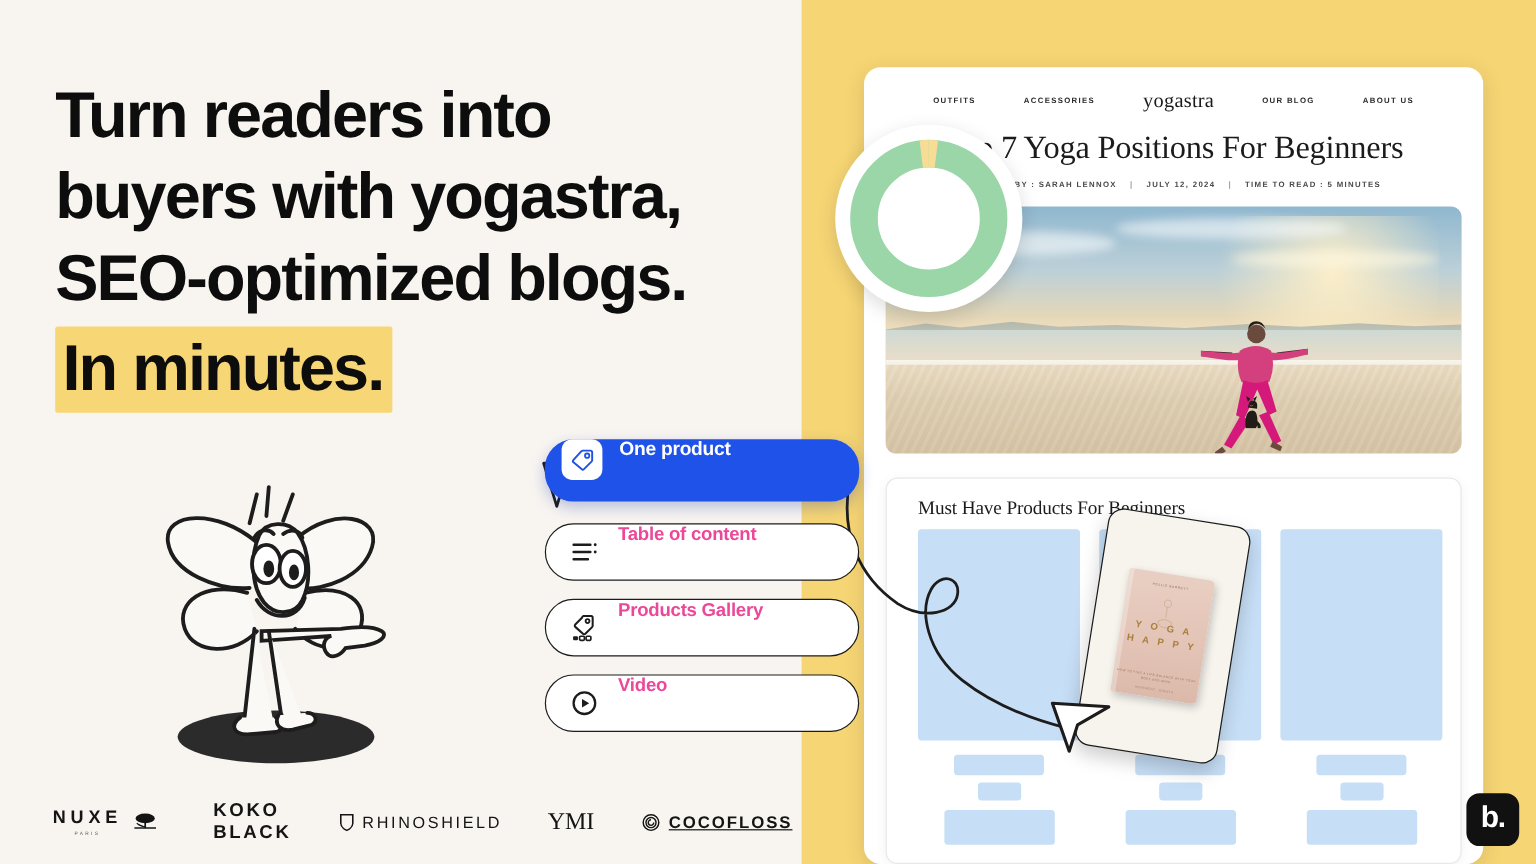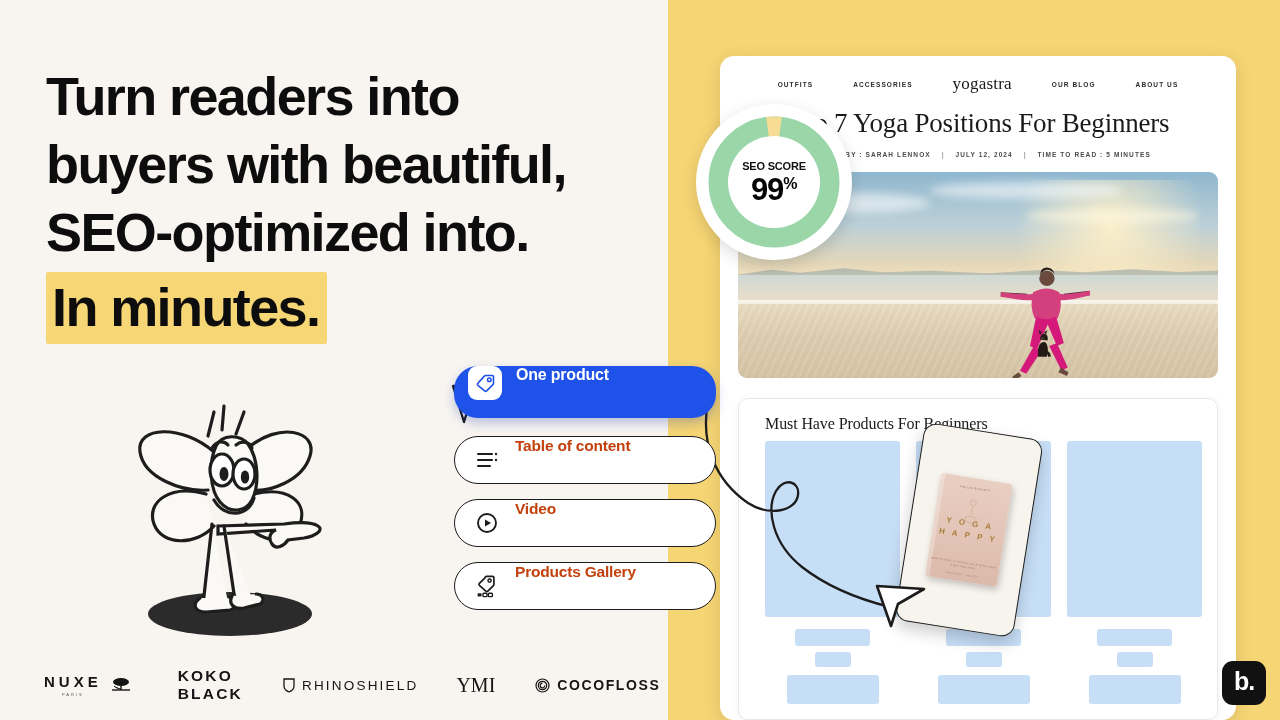--- a/index.html
+++ b/index.html
@@ -38,21 +38,21 @@
   .brand-text { font-weight:700; font-size:15px; letter-spacing:2.6px; }
   .brand-nuxe { margin-right:44px; }
   .brand-nuxe .brand-text { letter-spacing:4px; font-size:15px; }
   .nuxe-sub { font-size:4px; letter-spacing:2px; display:block; text-align:center; color:#555; margin-top:1px; }
   .brand-koko { margin-right:40px; }
   .brand-koko .brand-text { font-size:15.5px; letter-spacing:2.2px; }
   .brand-rhino { margin-right:38px; }
   .brand-rhino .brand-text { font-size:13.5px; letter-spacing:2.2px; font-weight:500; }
   .brand-ymi { margin-right:40px; }
   .brand-ymi .brand-text { font-size:20px; letter-spacing:0px; font-family:"Liberation Serif", serif; font-weight:400; }
-  .brand-coco .brand-text { font-size:14px; letter-spacing:1.6px; }
+  .brand-coco .brand-text { font-size:14px; letter-spacing:1.6px;text-decoration:underline; }
   .brand-ico { margin-right:7px; display:inline-flex; align-items:center; }
 
   
   .right-panel {
     position:absolute; left:668px; top:0; width:612px; height:720px;
     background:#f6d574;
   }
 
   
   .blog-card {
@@ -176,21 +176,21 @@
   .cursor-pill { left:450px; top:382px; width:46px; height:42px; }
   .cursor-drag { left:874px; top:580px; width:52px; height:48px; }
 
   
   .pill-list { position:absolute; left:454px; top:366px; width:262px; }
   .pill {
     display:flex; height:48px;
     background:#fff; border:1.6px solid #1c1c1c; border-radius:26px;
     margin-bottom:15px; padding-left:18px; position:relative;
   }
-  .pill-label { font-size:15.5px; font-weight:600; color:#c2410c; letter-spacing:-.2px; }
+  .pill-label { font-size:15.5px; font-weight:600; color:#ec4899; letter-spacing:-.2px; }
   .pill-icon { width:28px; display:flex; align-items:center; justify-content:center; margin-right:14px; }
   .pill-active {
     background:#1f52e8; border:none; border-radius:24px; height:52px;
     padding-left:14px; box-shadow:0 5px 12px rgba(20,50,160,.28);
     margin-bottom:18px;
   }
   .pill-active .pill-label { color:#fff; font-weight:700; font-size:16px; }
   .pill-active .pill-icon {
     width:34px; height:34px; background:#fff; border-radius:9px; margin-right:14px;
   }
@@ -206,22 +206,22 @@
 </style>
 </head>
 <body>
 
 <div class="stage">
 
   <div class="left-panel">
 
     <h1 class="headline">
       <span class="hl-line">Turn readers into</span>
-      <span class="hl-line">buyers with beautiful,</span>
-      <span class="hl-line">SEO-optimized into.</span>
+      <span class="hl-line">buyers with yogastra,</span>
+      <span class="hl-line">SEO-optimized blogs.</span>
       <span class="hl-mark">In minutes.</span>
     </h1>
 
     <div class="mascot">
       <svg viewBox="0 0 240 252" fill="none" xmlns="http://www.w3.org/2000/svg">
         <ellipse cx="118" cy="216" rx="82" ry="22" fill="#2b2b2b"></ellipse>
         <g stroke="#1d1d1d" stroke-width="3.2" stroke-linecap="round" fill="#fbf9f6">
 
           <path d="M96 38 L102 14" fill="none"></path>
           <path d="M110 32 L112 8" fill="none"></path>
@@ -364,26 +364,20 @@
       </div>
     </div>
   </div>
 
   <div class="seo-badge">
     <svg class="seo-ring" viewBox="0 0 132 132">
       <circle cx="66" cy="66" r="54" fill="none" stroke="#9ad6a8" stroke-width="23"></circle>
       <path d="M66 12 A54 54 0 0 1 72.3 12.4" fill="none" stroke="#f7dc95" stroke-width="23"></path>
       <path d="M66 12 A54 54 0 0 0 59.7 12.4" fill="none" stroke="#f7dc95" stroke-width="23"></path>
     </svg>
-    <div class="seo-inner">
-      <div class="seo-label">SEO SCORE</div>
-      <div class="seo-value">
-        <span>99</span><sup>%</sup>
-      </div>
-    </div>
   </div>
 
   <div class="products-card">
     <div class="products-title">Must Have Products For Beginners</div>
     <div class="products-grid">
       <div class="product-col">
         <div class="product-img"></div>
         <div class="bar bar-title"></div>
         <div class="bar bar-price"></div>
         <div class="bar bar-btn"></div>
@@ -450,37 +444,37 @@
             <path d="M2 3h14M2 9h14M2 15h12" stroke="#1c1c1c" stroke-width="2" stroke-linecap="round"></path>
             <circle cx="20" cy="3" r="1.2" fill="#1c1c1c"></circle>
             <circle cx="20" cy="9" r="1.2" fill="#1c1c1c"></circle>
           </svg>
       </span>
       <span class="pill-label">Table of content</span>
     </div>
 
     <div class="pill">
       <span class="pill-icon">
-        <svg width="22" height="22" viewBox="0 0 22 22">
-            <circle cx="11" cy="11" r="9" fill="none" stroke="#1c1c1c" stroke-width="1.9"></circle>
-            <path d="M9 7.5 L15 11 L9 14.5 Z" fill="#1c1c1c"></path>
-          </svg>
-      </span>
-      <span class="pill-label">Video</span>
-    </div>
-
-    <div class="pill">
-      <span class="pill-icon">
         <svg width="24" height="24" viewBox="0 0 24 24">
             <path d="M11 2.4 H17.6 a1.3 1.3 0 011.3 1.3 V10.3 a1.8 1.8 0 01-.5 1.3 l-5.6 5.6a1.4 1.4 0 01-2 0 L4.4 11.4a1.4 1.4 0 010-2 L10 3.8 a1.8 1.8 0 011-1.4z" fill="none" stroke="#1c1c1c" stroke-width="1.7" stroke-linejoin="round"></path>
             <circle cx="14.6" cy="6.6" r="1.6" fill="none" stroke="#1c1c1c" stroke-width="1.5"></circle>
             <rect x="2.6" y="19.2" width="4" height="3.4" rx=".8" fill="#1c1c1c"></rect>
             <rect x="8" y="19.2" width="4" height="3.4" rx=".8" fill="none" stroke="#1c1c1c" stroke-width="1.4"></rect>
             <rect x="13.4" y="19.2" width="4" height="3.4" rx=".8" fill="none" stroke="#1c1c1c" stroke-width="1.4"></rect>
           </svg>
       </span>
       <span class="pill-label">Products Gallery</span>
     </div>
+
+    <div class="pill">
+      <span class="pill-icon">
+        <svg width="22" height="22" viewBox="0 0 22 22">
+            <circle cx="11" cy="11" r="9" fill="none" stroke="#1c1c1c" stroke-width="1.9"></circle>
+            <path d="M9 7.5 L15 11 L9 14.5 Z" fill="#1c1c1c"></path>
+          </svg>
+      </span>
+      <span class="pill-label">Video</span>
+    </div>
   </div>
 
   <div class="b-logo">b.</div>
 
 </div>
 
 </body></html>

